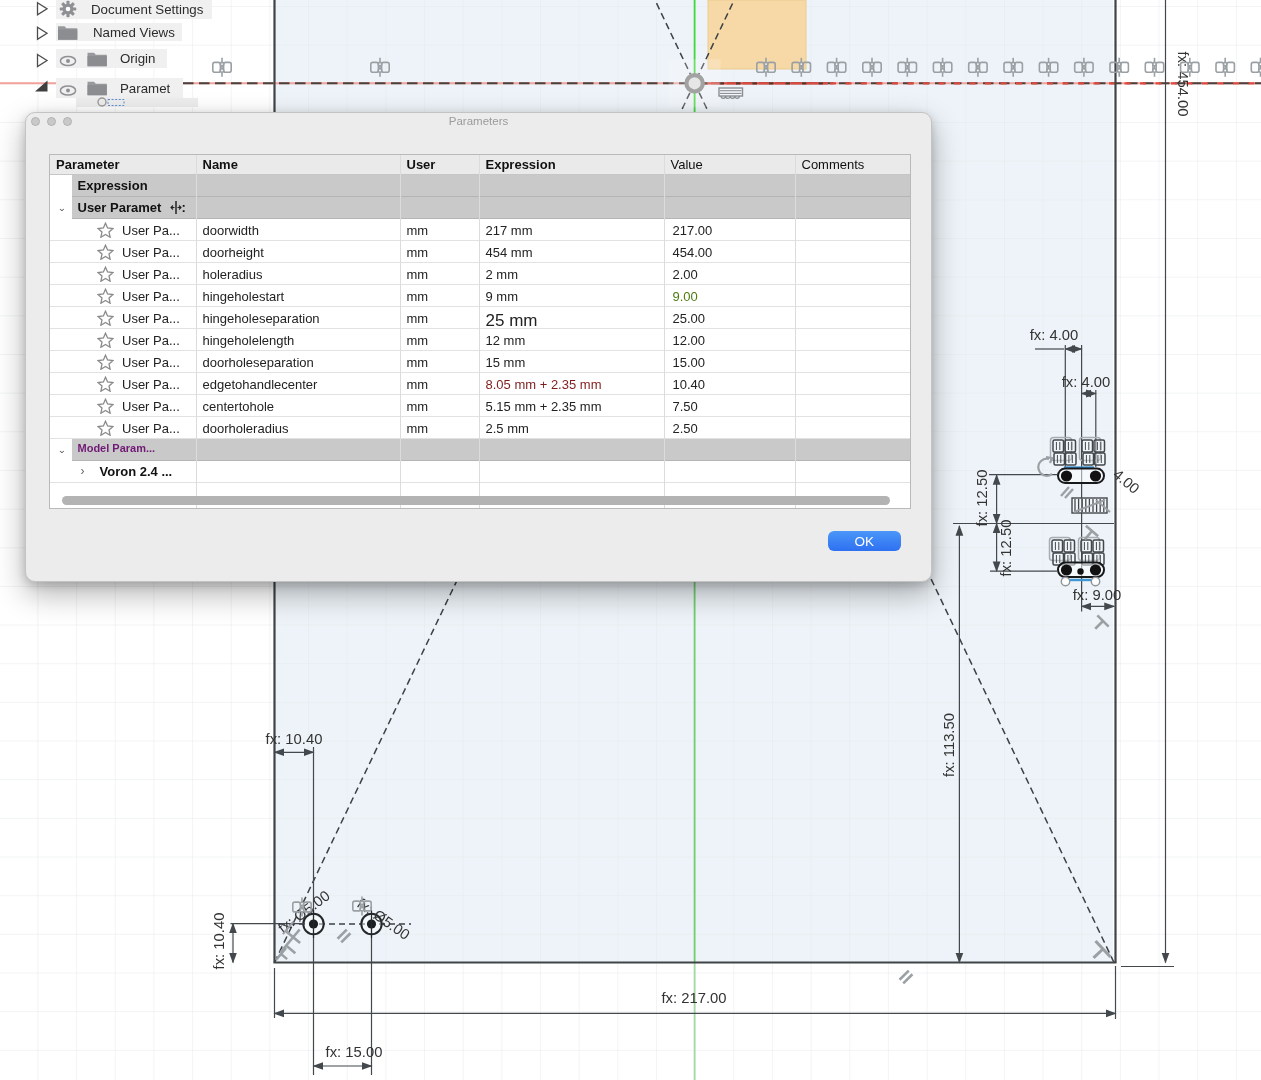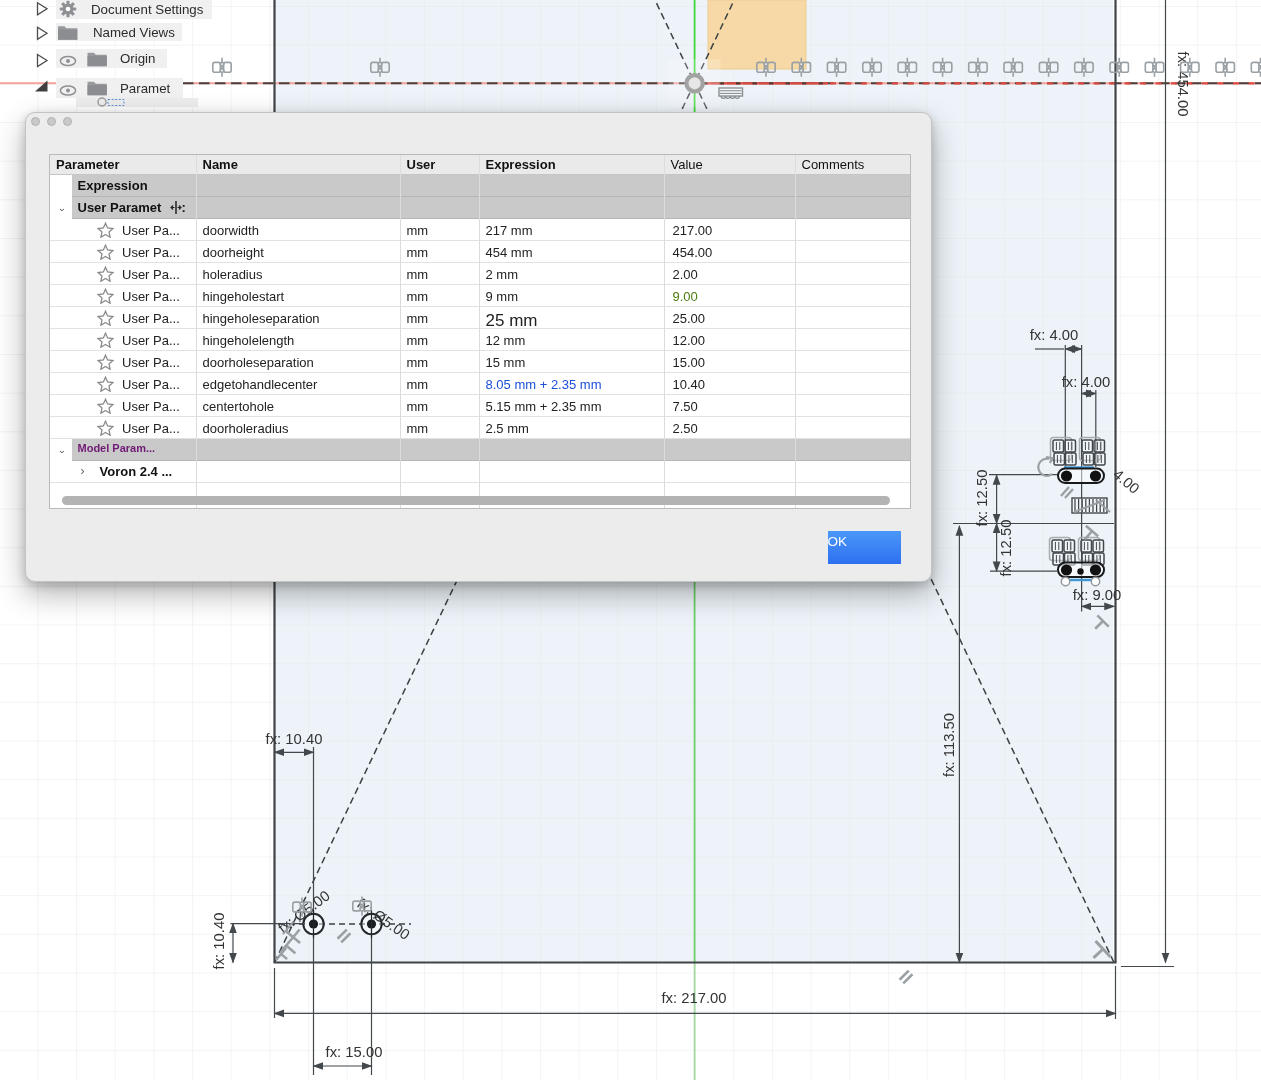--- a/index.html
+++ b/index.html
@@ -238,20 +238,21 @@
         <ellipse cx="68" cy="90.5" rx="7.6" ry="4.6"></ellipse>
         <circle cx="68" cy="90.5" r="2" fill="#8e9094" stroke="none"></circle>
       </g>
       <circle cx="102" cy="102" r="4" fill="none" stroke="#9a9a9a" stroke-width="1.4"></circle>
       <rect x="108" y="99.5" width="16" height="6" fill="none" stroke="#5b8dd6" stroke-width="1" stroke-dasharray="2 1.6"></rect>
     </svg>
 <div style="position:absolute;left:25px;top:112px;width:907px;height:470px;background:#ececec;border:1px solid #c3c3c3;border-radius:10px;box-shadow:0 12px 30px rgba(0,0,0,0.30),0 3px 10px rgba(0,0,0,0.17);box-sizing:border-box">
       <div style="position:absolute;left:4.8px;top:3.8px;width:9.4px;height:9.4px;border-radius:50%;background:#c9c9c9;border:0.5px solid #b2b2b2;box-sizing:border-box"></div>
       <div style="position:absolute;left:20.8px;top:3.8px;width:9.4px;height:9.4px;border-radius:50%;background:#c9c9c9;border:0.5px solid #b2b2b2;box-sizing:border-box"></div>
       <div style="position:absolute;left:36.8px;top:3.8px;width:9.4px;height:9.4px;border-radius:50%;background:#c9c9c9;border:0.5px solid #b2b2b2;box-sizing:border-box"></div>
+      <div style="position:absolute;left:0;top:2px;width:100%;text-align:center;font-size:11.5px;color:#9b9b9b">Parameters</div>
       <div style="position:absolute;left:22.5px;top:40.5px;width:862.5px;height:355px;background:#fff;border:1px solid #b9b9b9;box-sizing:border-box">
         <div style="position:absolute;left:0;top:0;width:100%;height:20px;background:#eaeaea;border-bottom:1px solid #c6c6c6;box-sizing:border-box"></div>
         <div style="position:absolute;left:6.5px;top:2.5px;font-size:13px;font-weight:bold;color:#111">Parameter</div>
         <div style="position:absolute;left:153.0px;top:2.5px;font-size:13px;font-weight:bold;color:#111">Name</div>
         <div style="position:absolute;left:357.0px;top:2.5px;font-size:13px;font-weight:bold;color:#111">User</div>
         <div style="position:absolute;left:436.0px;top:2.5px;font-size:13px;font-weight:bold;color:#111">Expression</div>
         <div style="position:absolute;left:621.0px;top:2.5px;font-size:13px;font-weight:normal;color:#111">Value</div>
         <div style="position:absolute;left:752.0px;top:2.5px;font-size:13px;font-weight:normal;color:#111">Comments</div>
         <div style="position:absolute;left:22px;top:20.5px;width:838.5px;height:22px;background:#c9c9c9;border-bottom:1px solid #b5b5b5;box-sizing:border-box"></div>
         <div style="position:absolute;left:28px;top:23.5px;font-size:13px;font-weight:bold;color:#111">Expression</div>
@@ -327,21 +328,21 @@
         <div style="position:absolute;left:357.0px;top:200.0px;font-size:13px;color:#222">mm</div>
         <div style="position:absolute;left:436.0px;top:200.0px;font-size:13px;color:#222">15 mm</div>
         <div style="position:absolute;left:623.0px;top:200.0px;font-size:13px;color:#222">15.00</div>
         <div style="position:absolute;left:0;top:218.5px;width:860.5px;height:22px;border-bottom:1px solid #e2e2e2;box-sizing:border-box"></div>
         <svg width="17" height="16" viewBox="0 0 17 16" style="position:absolute;left:47px;top:221.5px">
           <path d="M8.5 1.2 L10.6 6 L15.9 6.5 L12 10 L13.1 15.2 L8.5 12.5 L3.9 15.2 L5 10 L1.1 6.5 L6.4 6 z" fill="#fff" stroke="#8a8a8a" stroke-width="1.3"></path>
         </svg>
         <div style="position:absolute;left:72.5px;top:222.0px;font-size:13px;color:#222">User Pa...</div>
         <div style="position:absolute;left:153.0px;top:222.0px;font-size:13px;color:#222">edgetohandlecenter</div>
         <div style="position:absolute;left:357.0px;top:222.0px;font-size:13px;color:#222">mm</div>
-        <div style="position:absolute;left:436.0px;top:222.0px;font-size:13px;color:#1d4ed8">8.05 mm + 2.35 mm</div>
+        <div style="position:absolute;left:436.0px;top:222.0px;font-size:13px;color:#7f1d1d">8.05 mm + 2.35 mm</div>
         <div style="position:absolute;left:623.0px;top:222.0px;font-size:13px;color:#222">10.40</div>
         <div style="position:absolute;left:0;top:240.5px;width:860.5px;height:22px;border-bottom:1px solid #e2e2e2;box-sizing:border-box"></div>
         <svg width="17" height="16" viewBox="0 0 17 16" style="position:absolute;left:47px;top:243.5px">
           <path d="M8.5 1.2 L10.6 6 L15.9 6.5 L12 10 L13.1 15.2 L8.5 12.5 L3.9 15.2 L5 10 L1.1 6.5 L6.4 6 z" fill="#fff" stroke="#8a8a8a" stroke-width="1.3"></path>
         </svg>
         <div style="position:absolute;left:72.5px;top:244.0px;font-size:13px;color:#222">User Pa...</div>
         <div style="position:absolute;left:153.0px;top:244.0px;font-size:13px;color:#222">centertohole</div>
         <div style="position:absolute;left:357.0px;top:244.0px;font-size:13px;color:#222">mm</div>
         <div style="position:absolute;left:436.0px;top:244.0px;font-size:13px;color:#222">5.15 mm + 2.35 mm</div>
         <div style="position:absolute;left:623.0px;top:244.0px;font-size:13px;color:#222">7.50</div>
@@ -360,14 +361,14 @@
         <div style="position:absolute;left:0;top:306.5px;width:860.5px;height:22px;border-bottom:1px solid #e2e2e2;box-sizing:border-box"></div>
         <div style="position:absolute;left:31px;top:309.5px;font-size:12px;color:#666">›</div>
         <div style="position:absolute;left:50px;top:309.5px;font-size:13px;font-weight:bold;color:#111">Voron 2.4 ...</div>
         <div style="position:absolute;left:146.5px;top:0;width:1px;height:353px;background:#dcdcdc"></div>
         <div style="position:absolute;left:350.5px;top:0;width:1px;height:353px;background:#dcdcdc"></div>
         <div style="position:absolute;left:429.5px;top:0;width:1px;height:353px;background:#dcdcdc"></div>
         <div style="position:absolute;left:614.5px;top:0;width:1px;height:353px;background:#dcdcdc"></div>
         <div style="position:absolute;left:745.5px;top:0;width:1px;height:353px;background:#dcdcdc"></div>
         <div style="position:absolute;left:12px;top:341px;width:828px;height:9px;border-radius:4.5px;background:#b3b3b3"></div>
       </div>
-      <div style="position:absolute;left:801.5px;top:418px;width:73.5px;height:33px;border-radius:0;background:linear-gradient(#4a97f8,#2e70f1);color:#fff;font-size:13.5px;line-height:22px">OK</div>
+      <div style="position:absolute;left:801.5px;top:418px;width:73.5px;height:20px;border-radius:6px;background:linear-gradient(#4a97f8,#2e70f1);color:#fff;font-size:13.5px;text-align:center;line-height:22px">OK</div>
     </div>
 </div>
 </body></html>

